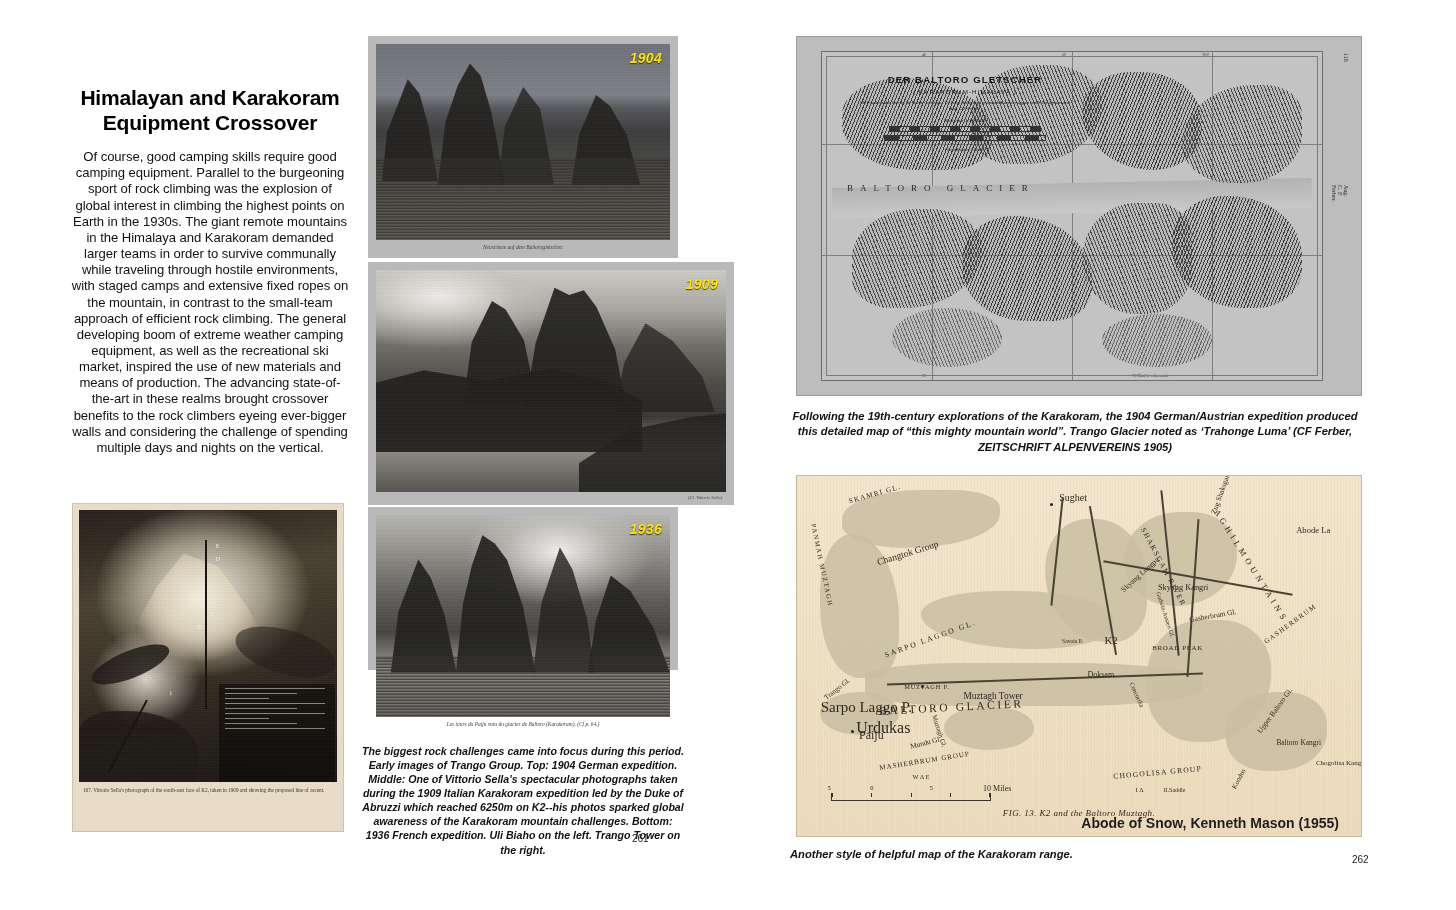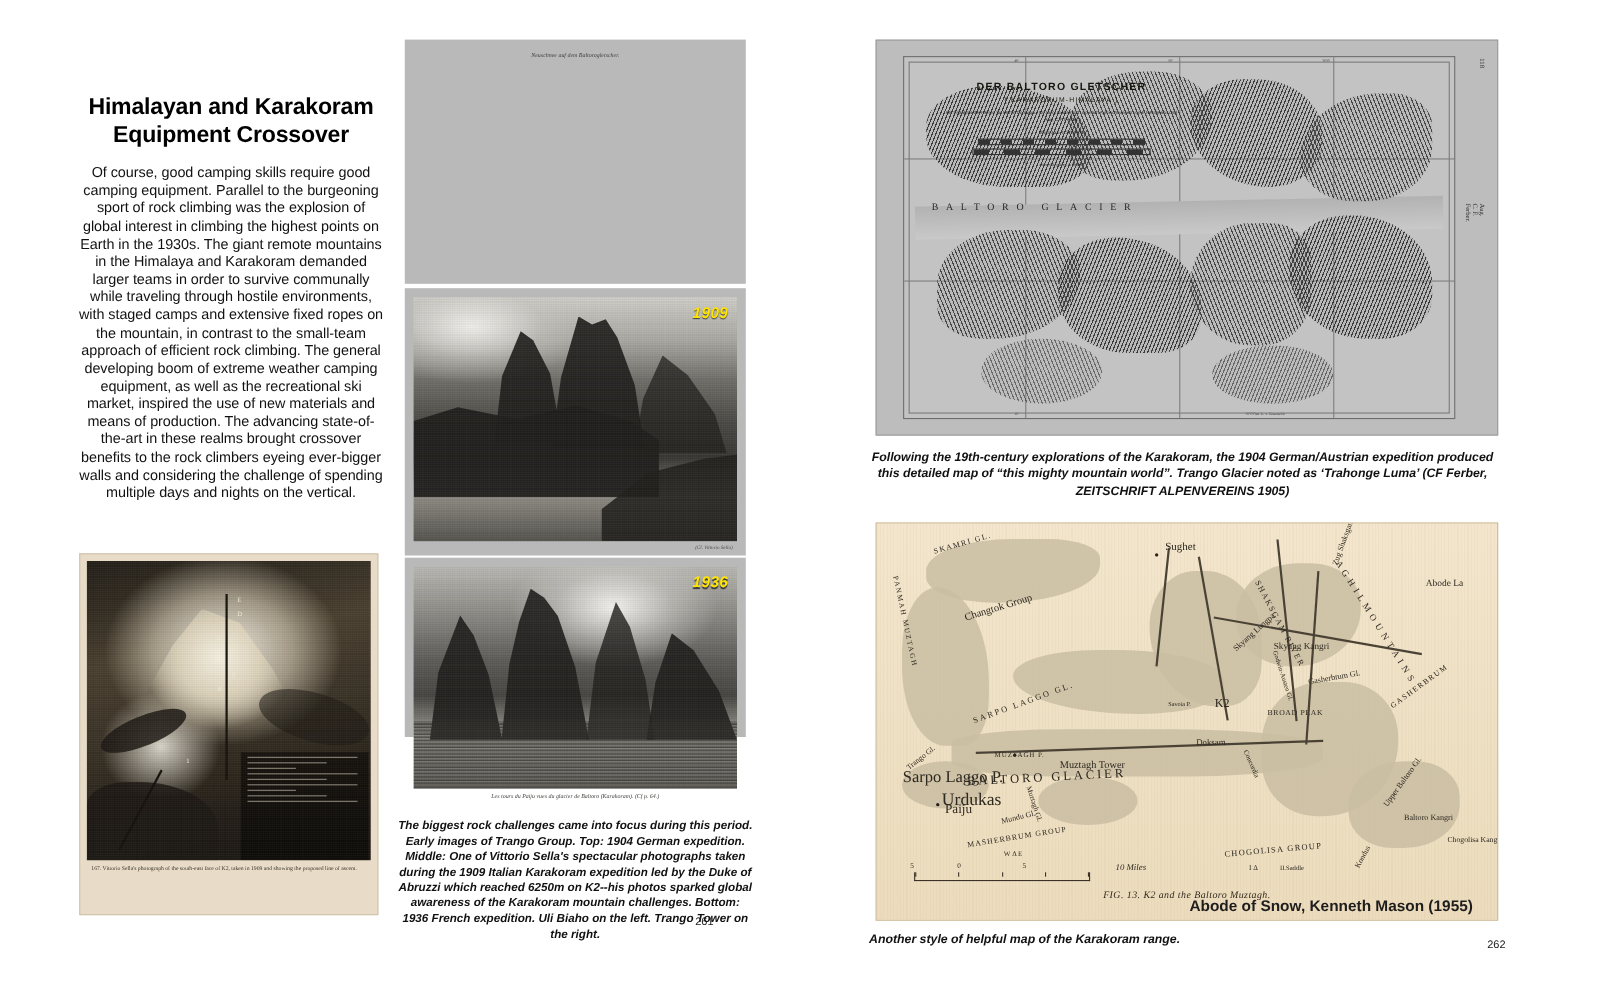--- a/index.html
+++ b/index.html
@@ -43,21 +43,21 @@
      padding:4px 0 3px 0;font-style:italic;}
   .plate-cred{font-family:"Liberation Serif",serif;font-size:4.6px;color:#4a4a48;text-align:right;
      padding:3px 4px 3px 0;font-style:italic;}
 
   
   #p1904{top:36px;width:310px;height:222px;}
   #p1904 .img{height:196px;
     background:
       linear-gradient(180deg,#6f737a 0%,#7d8087 26%,#55565a 33%,#3c3c3c 45%,#4a4845 62%,#5e5b55 80%,#6a665f 100%);}
   
-  #p1909{top:262px;width:310px;height:243px;}
+  #p1909{top:262px;width:366px;height:243px;}
   #p1909 .img{height:222px;
     background:
       radial-gradient(ellipse 46% 30% at 18% 12%, #efeeea 0%, rgba(200,198,192,.5) 48%, rgba(120,118,112,0) 78%),
       linear-gradient(180deg,#cfcdc7 0%,#a9a7a1 18%,#706e68 34%,#4b4944 52%,#3a3834 66%,#8d8a82 82%,#55534e 100%);}
   
   #p1936{top:507px;width:310px;height:163px;}
   #p1936 .img{height:202px;
     background:
       radial-gradient(ellipse 40% 34% at 62% 18%, #f2f1ee 0%, rgba(205,203,198,.55) 46%, rgba(110,108,104,0) 80%),
       linear-gradient(180deg,#b9b7b2 0%,#8e8c87 20%,#5e5c58 42%,#474541 58%,#9d9a93 76%,#7e7b75 100%);}
@@ -164,20 +164,29 @@
         <div class="ln s"></div>
           <div class="ln m"></div>
           <div class="ln l"></div>
       </div>
       <div class="grain"></div>
     </div>
     <div class="k2-caption">167.   Vittorio Sella's photograph of the south-east face of K2, taken in 1909 and showing the proposed line of ascent.</div>
   </div>
 
   <div class="photo" id="p1904">
+    <div class="img">
+      <div class="yearbadge">1904</div>
+      <div class="peak" style="left:2%;top:18%;width:22%;height:52%;clip-path:polygon(40% 0,58% 14%,72% 46%,86% 100%,0 100%,8% 52%);"></div>
+      <div class="peak" style="left:20%;top:10%;width:26%;height:62%;clip-path:polygon(46% 0,60% 10%,74% 40%,92% 100%,4% 100%,14% 48%,30% 18%);"></div>
+      <div class="peak" style="left:40%;top:22%;width:24%;height:50%;clip-path:polygon(42% 0,66% 22%,86% 100%,6% 100%,16% 40%);opacity:.8;"></div>
+      <div class="peak" style="left:66%;top:26%;width:26%;height:46%;clip-path:polygon(34% 0,52% 12%,74% 44%,92% 100%,2% 100%,12% 44%);opacity:.9;"></div>
+      <div class="scree"></div>
+      <div class="grain"></div>
+    </div>
     <div class="plate-cap">Neuschnee auf dem Baltorogletscher.</div>
   </div>
 
   <div class="photo" id="p1909">
     <div class="img">
       <div class="yearbadge">1909</div>
       <div class="peak" style="left:24%;top:14%;width:24%;height:46%;clip-path:polygon(38% 0,54% 8%,76% 38%,92% 100%,4% 100%,14% 40%);"></div>
       <div class="peak" style="left:42%;top:8%;width:30%;height:54%;clip-path:polygon(30% 0,44% 6%,58% 2%,70% 16%,88% 52%,98% 100%,2% 100%,12% 46%);"></div>
       <div class="peak" style="left:68%;top:24%;width:30%;height:40%;clip-path:polygon(30% 0,56% 20%,84% 60%,96% 100%,0 100%,10% 44%);opacity:.75;"></div>
       <div class="peak" style="left:0;top:42%;width:76%;height:40%;clip-path:polygon(0 22%,18% 8%,42% 20%,66% 6%,88% 22%,100% 42%,100% 100%,0 100%);opacity:.95;"></div>
@@ -314,21 +323,21 @@
       <div class="milescale" style="left:6%;top:88%;width:28%;">
         <i style="left:0;"></i>
           <i style="left:25%;"></i>
           <i style="left:50%;"></i>
           <i style="left:75%;"></i>
           <i style="right:0;"></i>
       </div>
       <div class="sep-lab" style="left:5.4%;top:85.5%;font-size:6.6px;">5</div>
       <div class="sep-lab" style="left:13%;top:85.5%;font-size:6.6px;">0</div>
       <div class="sep-lab" style="left:23.5%;top:85.5%;font-size:6.6px;">5</div>
-      <div class="sep-lab" style="left:33%;top:85.5%;font-size:8px;font-style:italic;margin-left:31px;">10 Miles</div>
+      <div class="sep-lab" style="left:33%;top:85.5%;font-size:8px;">10 Miles</div>
 
       <div class="fig-cap">FIG. 13. K2 and the Baltoro Muztagh.</div>
       <div class="credit">Abode of Snow, Kenneth Mason (1955)</div>
     </div>
   </div>
 
   <div class="cap-sepia">Another style of helpful map of the Karakoram range.</div>
   <div class="folio" id="folio-right">262</div>
 
 </div>

